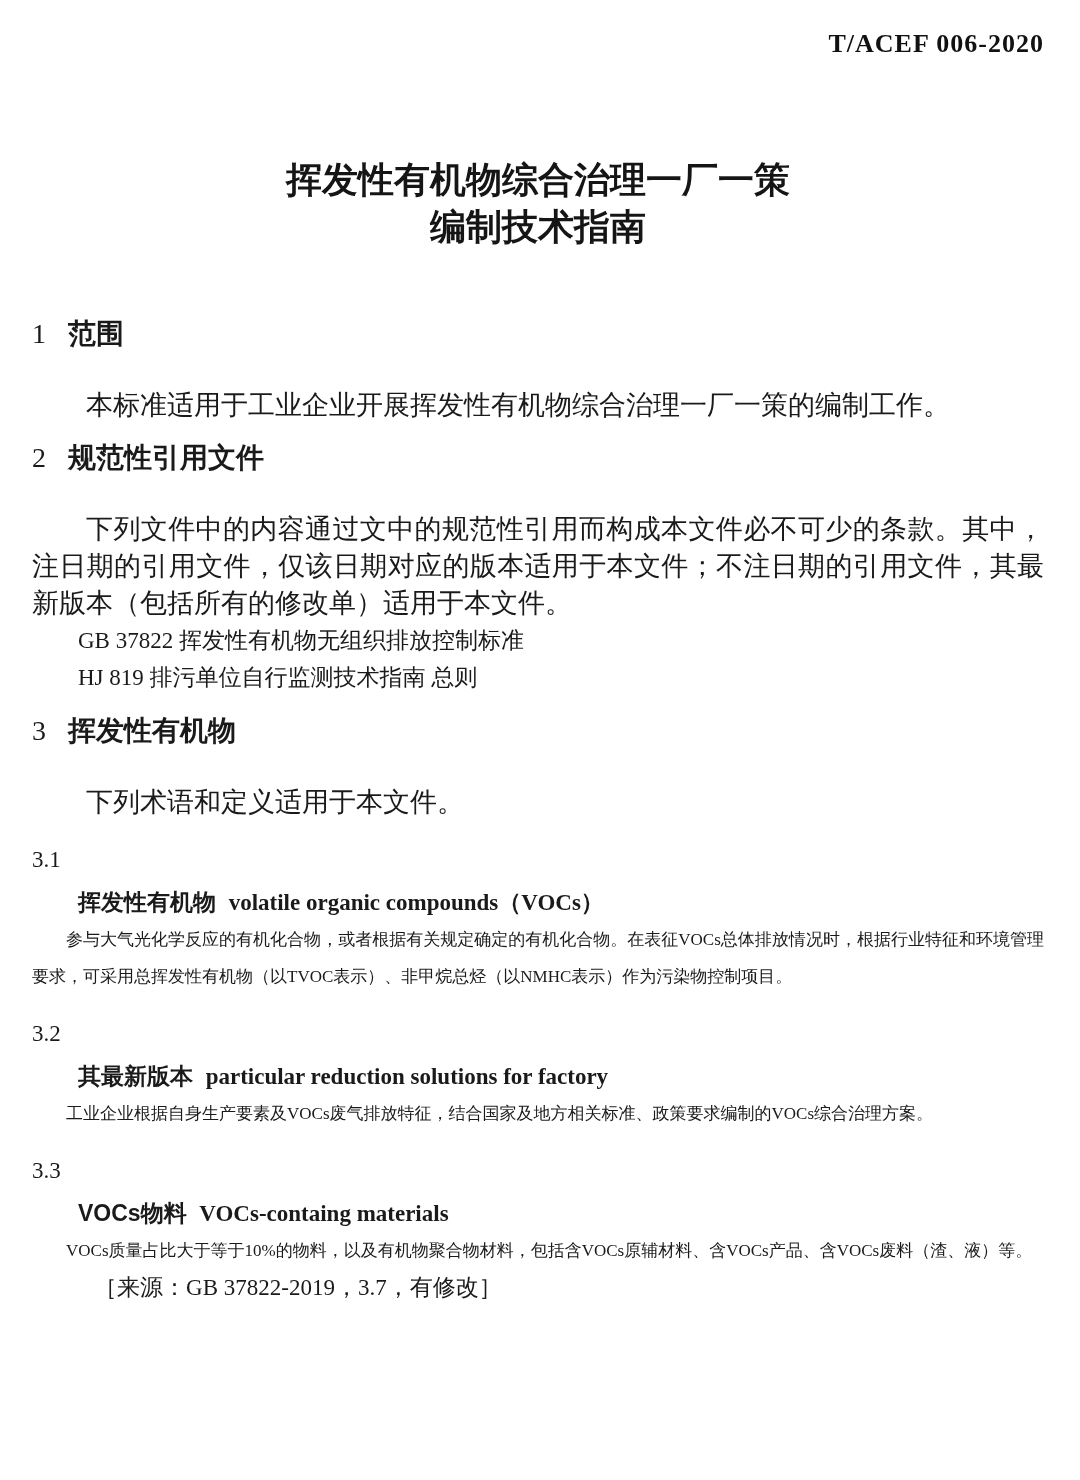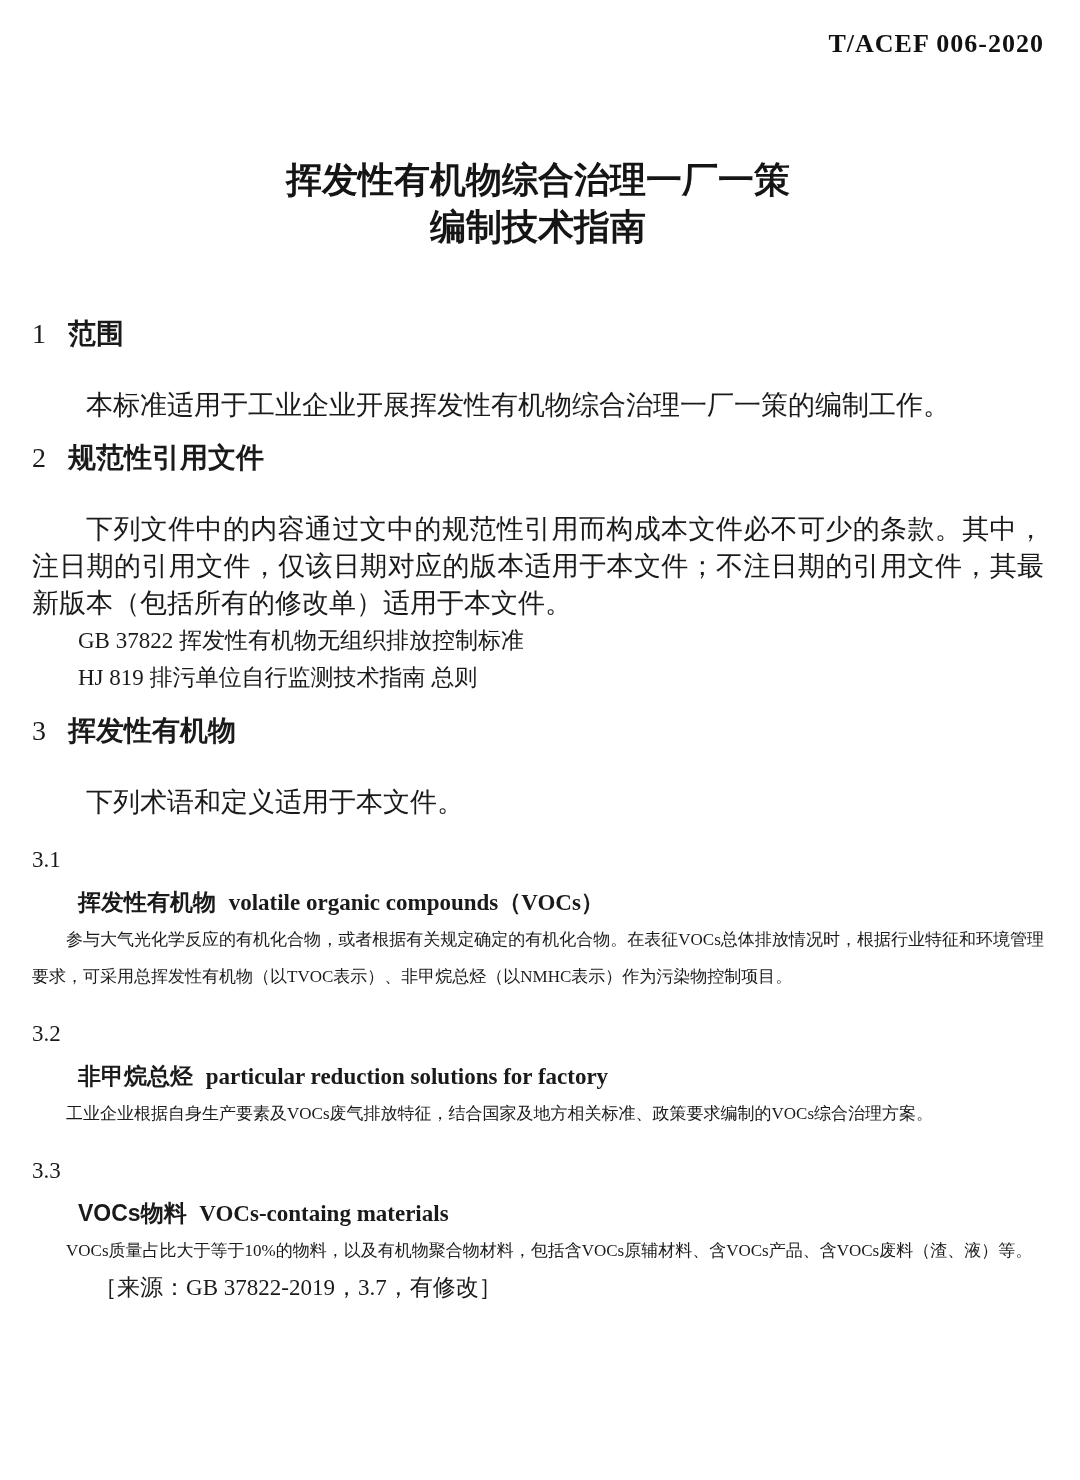--- a/index.html
+++ b/index.html
@@ -122,21 +122,21 @@
   <p class="para">下列术语和定义适用于本文件。</p>
 
   <div>
     <p class="term-num">3.1</p>
     <p class="term-line"><span class="term-zh">挥发性有机物</span><span class="term-en">volatile organic compounds（VOCs）</span></p>
     <p class="term-def">参与大气光化学反应的有机化合物，或者根据有关规定确定的有机化合物。在表征VOCs总体排放情况时，根据行业特征和环境管理要求，可采用总挥发性有机物（以TVOC表示）、非甲烷总烃（以NMHC表示）作为污染物控制项目。</p>
   </div>
 
   <div>
     <p class="term-num">3.2</p>
-    <p class="term-line"><span class="term-zh">非甲烷总烃</span><span class="term-en">particular reduction solutions for factory</span></p>
+    <p class="term-line"><span class="term-zh">其最新版本</span><span class="term-en">particular reduction solutions for factory</span></p>
     <p class="term-def">工业企业根据自身生产要素及VOCs废气排放特征，结合国家及地方相关标准、政策要求编制的VOCs综合治理方案。</p>
   </div>
 
   <div>
     <p class="term-num">3.3</p>
     <p class="term-line"><span class="term-zh">VOCs物料</span><span class="term-en">VOCs-containg materials</span></p>
     <p class="term-def">VOCs质量占比大于等于10%的物料，以及有机物聚合物材料，包括含VOCs原辅材料、含VOCs产品、含VOCs废料（渣、液）等。</p>
     <p class="term-source">［来源：GB 37822-2019，3.7，有修改］</p>
   </div>
 

